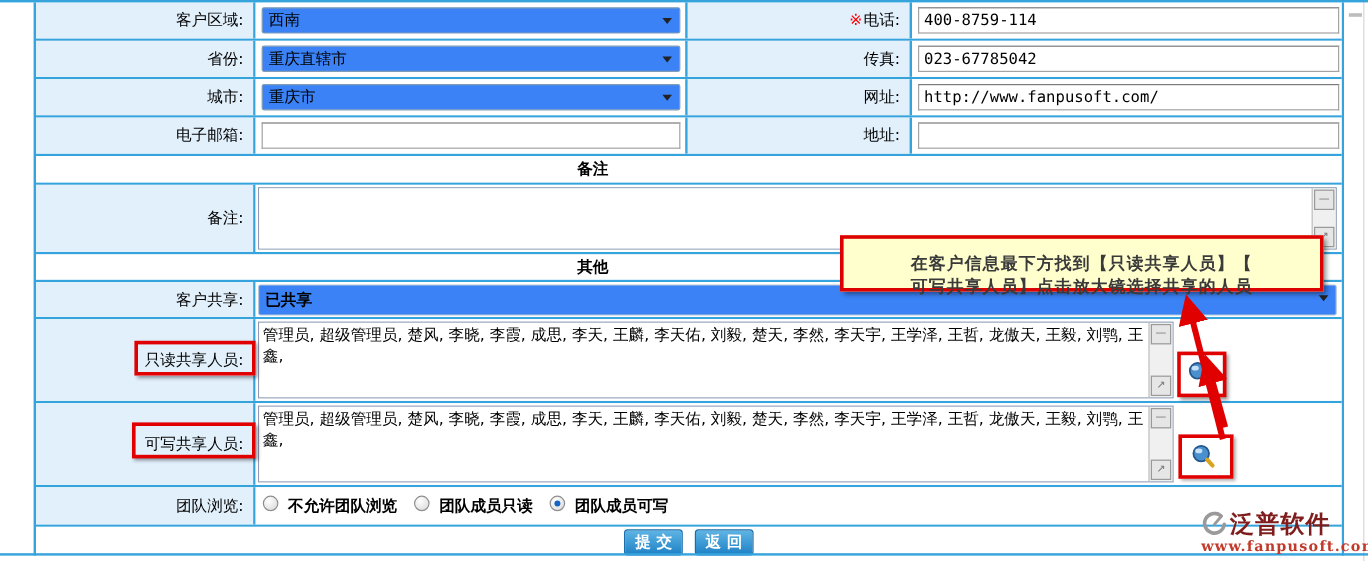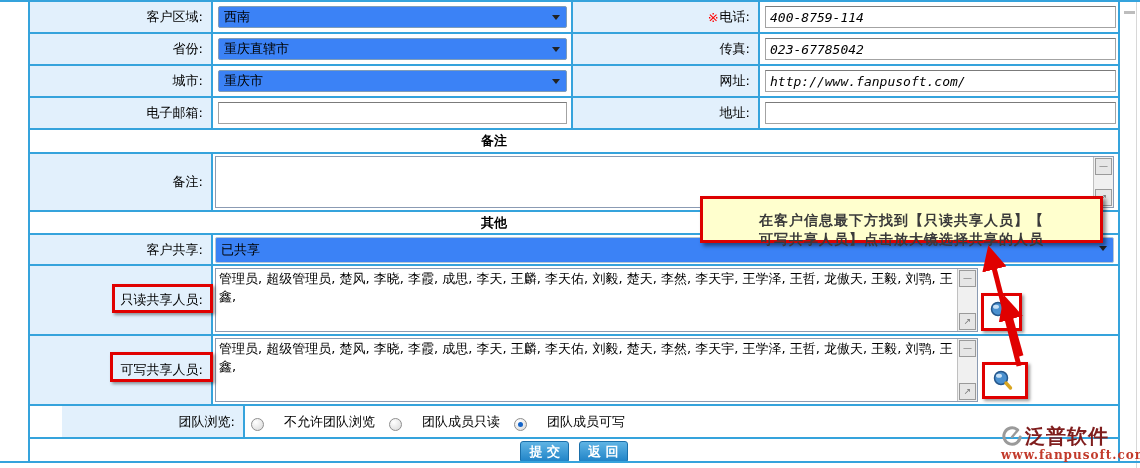--- a/index.html
+++ b/index.html
@@ -14,48 +14,48 @@
   .scroll-dash { position:absolute; left:1124px; top:11px; width:11px; height:3px; background:#bdbdbd; }
 
   .tbl { position:absolute; left:28px; top:2px; width:1092px; border-left:2px solid #35a3dc; border-right:2px solid #35a3dc; background:#fff; }
   .row { display:flex; border-bottom:2px solid #35a3dc; align-items:stretch; }
   .r-std   { height:32px; }
   .r-hdr   { height:24px; }
   .r-remark{ height:58px; }
   .r-hdr2  { height:23px; }
   .r-share { height:31px; }
   .r-big   { height:70px; }
-  .r-team  { height:33px;padding-left:32px; }
+  .r-team  { height:33px; }
   .r-btn   { height:24px; border-bottom:none; }
 
   .lc { width:183px; background:#e2f0fc; border-right:2px solid #35a3dc; display:flex; align-items:center; justify-content:flex-end; padding-right:8px; white-space:nowrap; }
   .lc2 { width:187px; }
   .fc { flex:1; display:flex; align-items:center; background:#fff; position:relative; }
   .fc-mid { width:360px; flex:none; border-right:2px solid #35a3dc; }
   .req { color:#f00; margin-right:1px; }
 
   .hdr-cell { flex:1; display:flex; align-items:center; justify-content:center; font-weight:bold; background:#fff; }
   .hdr-cell span { position:relative; left:-80px; }
 
   .select { position:relative; height:22px; background:#3b82f6; border:1px solid #7f9db9; border-radius:2px; display:flex; align-items:center; padding:0 18px 0 5px; margin-left:5px; width:349px; }
   .select .arr { position:absolute; right:6px; top:8px; width:0; height:0; border-left:4px solid transparent; border-right:4px solid transparent; border-top:5px solid #222; }
-  .select-full { width:calc(100% - 6px); margin-left:2px; height:26px; border-color:#b5c7d6; }
-
-  input.txt { height:22px; border:1px solid #a3a3a3; border-top-color:#7b7b7b; margin-left:5px; width:349px; padding:0 4px; font-family:"DejaVu Sans Mono", monospace; font-size:13px; color:#000; background:#fff;font-style:italic; }
+  .select-full { width:calc(100% - 6px); margin-left:2px; height:26px; border-color:#b5c7d6;font-weight:bold; }
+
+  input.txt { height:22px; border:1px solid #a3a3a3; border-top-color:#7b7b7b; margin-left:5px; width:349px; padding:0 4px; font-family:"DejaVu Sans Mono", monospace; font-size:13px; color:#000; background:#fff; }
   .fc .txt2 { width:351px; }
 
   .ta-wrap { display:flex; margin-left:2px; border:1px solid #8b9bb3; background:#fff; }
   .ta-wrap.remark { width:calc(100% - 6px); height:52px; }
   .ta-wrap.names  { width:763px; height:64px; }
   textarea.ta { flex:1; border:none; resize:none; outline:none; font-family:"DejaVu Sans", sans-serif; font-size:13px; padding:1px 3px; overflow:hidden; background:#fff; color:#000; }
   .strip { width:20px; background:#f0f0f0; border-left:1px solid #c0c0c0; display:flex; flex-direction:column; justify-content:space-between; padding:1px; }
   .strip .sbtn { height:17px; background:#e6e6e6; border:1px solid #9a9a9a; color:#777; font-size:9px; line-height:15px; text-align:center; cursor:pointer; }
 
   .radios { display:flex; align-items:center; gap:14px; padding-left:6px; }
-  .radio-opt { display:flex; align-items:flex-end; gap:20px; }
+  .radio-opt { display:flex; align-items:flex-start; gap:8px;font-weight:bold; }
   .radio { width:13px; height:13px; border-radius:50%; border:1px solid #8e8e8e; background:radial-gradient(circle at 35% 30%, #fff, #d7d7d7); position:relative; }
   .radio.checked::after { content:""; position:absolute; left:3px; top:3px; width:5px; height:5px; border-radius:50%; background:#1464c8; }
 
   .btnrow { flex:1; display:flex; align-items:flex-end; justify-content:center; gap:10px; background:#fff; }
   .btn { min-width:44px; height:22px; padding:0 8px; border:1px solid #1a6faa; border-radius:3px; background:linear-gradient(#5fb4e4,#1e82c6); color:#fff; font-size:13px; font-weight:bold; display:flex; align-items:center; justify-content:center; cursor:pointer; white-space:nowrap; }
 
   .callout { position:absolute; left:700px; top:196px; width:403px; height:47px; background:#ffffce; border:3px solid #dd0000; box-shadow:3px 3px 4px rgba(0,0,0,0.45); z-index:10; font-family:"DejaVu Serif", serif; font-weight:bold; font-size:14px; line-height:19px; color:#3a3a3a; text-align:center; padding-top:12px; letter-spacing:1px; }
 
   .redbox { position:absolute; border:3px solid #e00000; box-shadow:2px 2px 3px rgba(0,0,0,0.4); z-index:9; pointer-events:none; background:transparent; }
   .rb-label1 { left:112px; top:284px; width:101px; height:29px; }

